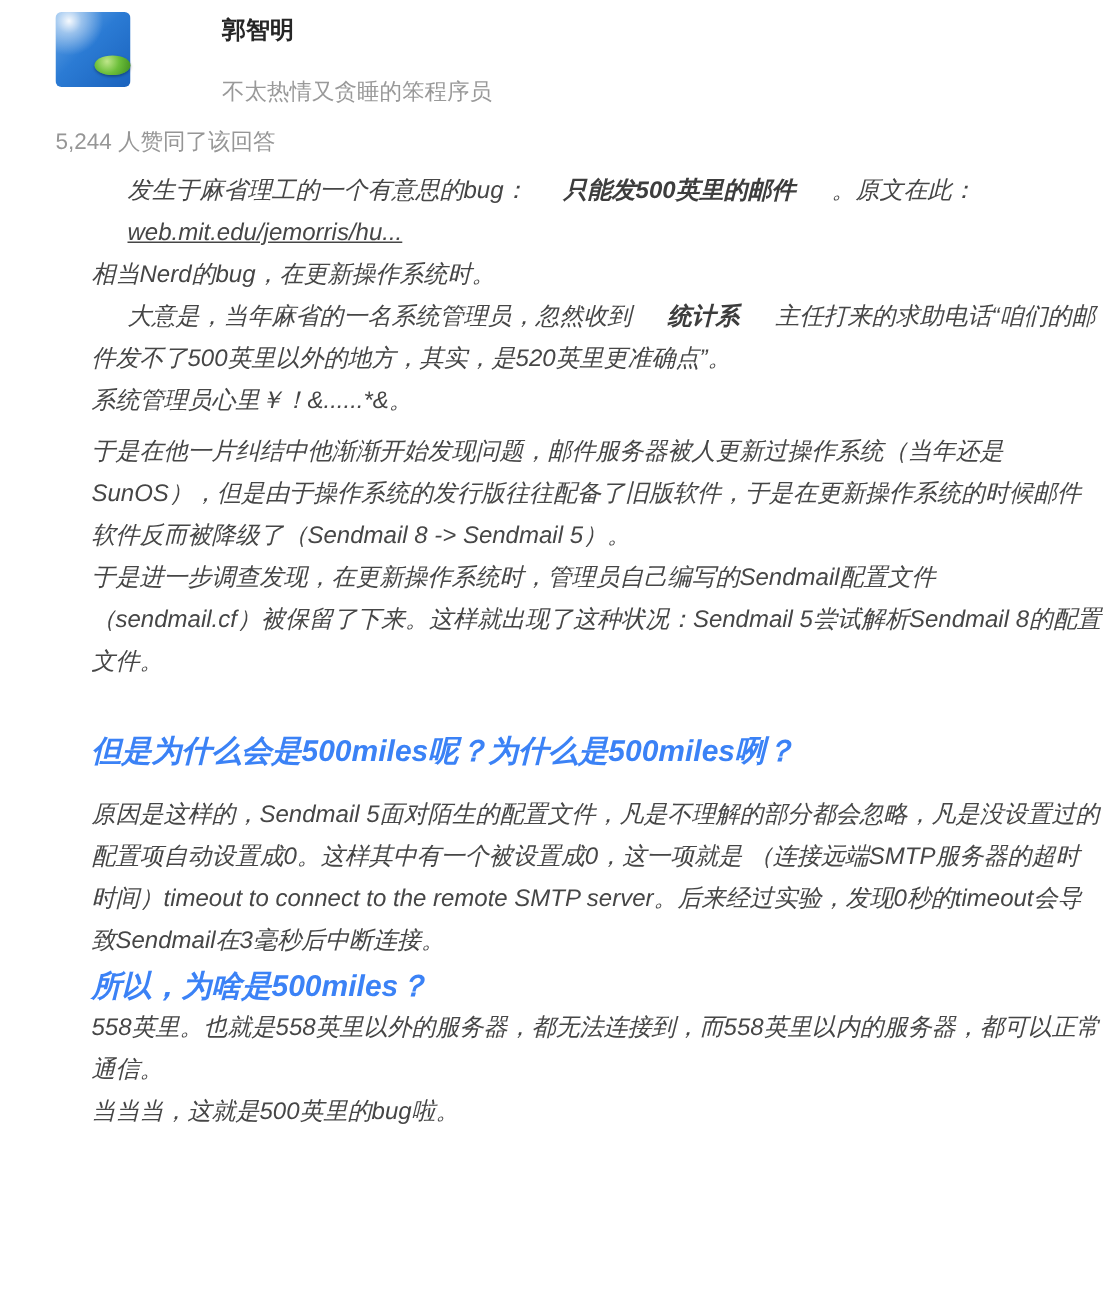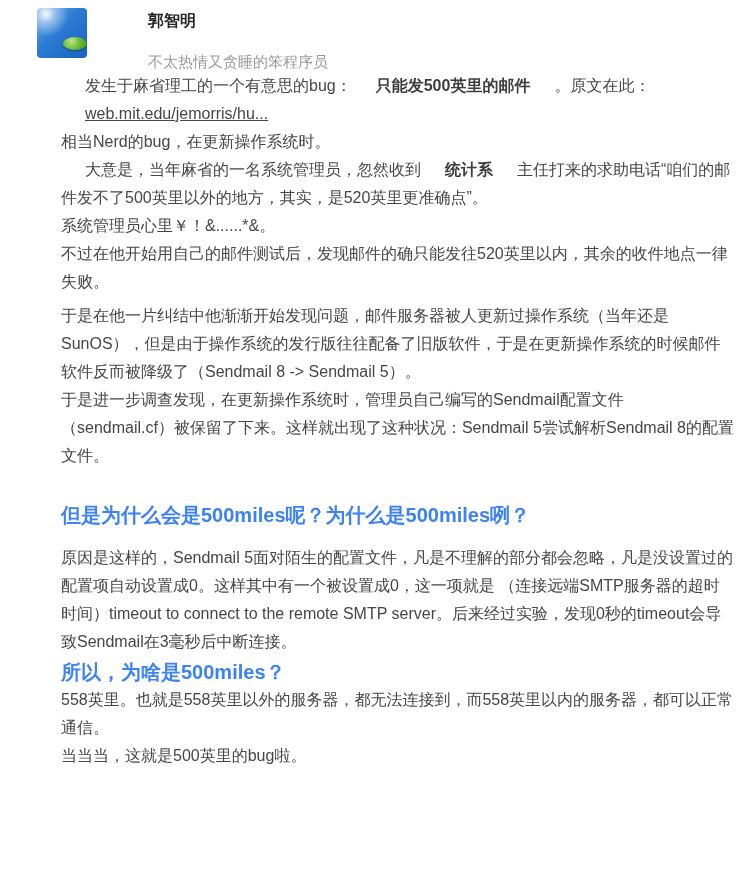--- a/index.html
+++ b/index.html
@@ -27,21 +27,21 @@
     background: radial-gradient(circle at 35% 30%, #bfe68a 0%, #6cbf3a 45%, #3c8a1e 100%);
     box-shadow: 0 1px 2px rgba(0,0,0,0.35);
   }
   .author-meta { margin-left: 13px; padding-top: 3px; }
   .author-name { font-size: 16px; font-weight: bold; color: #262626; line-height: 20px; }
   .author-bio { font-size: 15px; color: #999999; line-height: 20px; margin-top: 21px; }
 
   .upvotes { margin-top: 13px; font-size: 15px; color: #969696; }
 
   
-  .content { font-size: 16px; line-height: 28px; color: #464646; }
+  .content { margin-top: 10px; font-size: 16px; line-height: 28px; color: #464646; font-style: italic; }
   .content p { margin: 0; }
   .content .b { font-weight: bold; color: #3d3d3d; }
   .content a.ext-link {
     color: #464646; text-decoration: underline; cursor: pointer;
   }
   .gap-sm { margin-top: 6px !important; }
   .content h2.q-head {
     font-size: 20px; font-weight: bold; color: #3b82f6;
     margin: 31px 0 15px 0; line-height: 28px;
   }
@@ -64,32 +64,32 @@
   <div class="header">
     <div class="avatar">
       <div class="ball"></div>
     </div>
     <div class="author-meta">
       <div class="author-name">郭智明</div>
       <div class="author-bio">不太热情又贪睡的笨程序员</div>
     </div>
   </div>
 
+  <div class="upvotes">5,244 人赞同了该回答</div>
 
   <div class="content">
 
     <p><span>发生于麻省理工的一个有意思的bug：</span><span class="b">只能发500英里的邮件</span><span>。原文在此：</span><a class="ext-link">web.mit.edu/jemorris/hu...</a></p>
 
     <p>相当Nerd的bug，在更新操作系统时。</p>
 
     <p><span>大意是，当年麻省的一名系统管理员，忽然收到</span><span class="b">统计系</span><span>主任打来的求助电话“咱们的邮件发不了500英里以外的地方，其实，是520英里更准确点”。</span></p>
 
     <p>系统管理员心里￥！&amp;......*&amp;。</p>
 
-    <p>不过在他开始用自己的邮件测试后，发现邮件的确只能发往520英里以内，其余的收件地点一律失败。</p>
 
     <p class="gap-sm">于是在他一片纠结中他渐渐开始发现问题，邮件服务器被人更新过操作系统（当年还是SunOS），但是由于操作系统的发行版往往配备了旧版软件，于是在更新操作系统的时候邮件软件反而被降级了（Sendmail 8 -&gt; Sendmail 5）。</p>
 
     <p>于是进一步调查发现，在更新操作系统时，管理员自己编写的Sendmail配置文件（sendmail.cf）被保留了下来。这样就出现了这种状况：Sendmail 5尝试解析Sendmail 8的配置文件。</p>
 
     <h2 class="q-head">但是为什么会是500miles呢？为什么是500miles咧？</h2>
 
     <p>原因是这样的，Sendmail 5面对陌生的配置文件，凡是不理解的部分都会忽略，凡是没设置过的配置项自动设置成0。这样其中有一个被设置成0，这一项就是 （连接远端SMTP服务器的超时时间）timeout to connect to the remote SMTP server。后来经过实验，发现0秒的timeout会导致Sendmail在3毫秒后中断连接。</p>
 
     <h2 class="q-head tight">所以，为啥是500miles？</h2>

